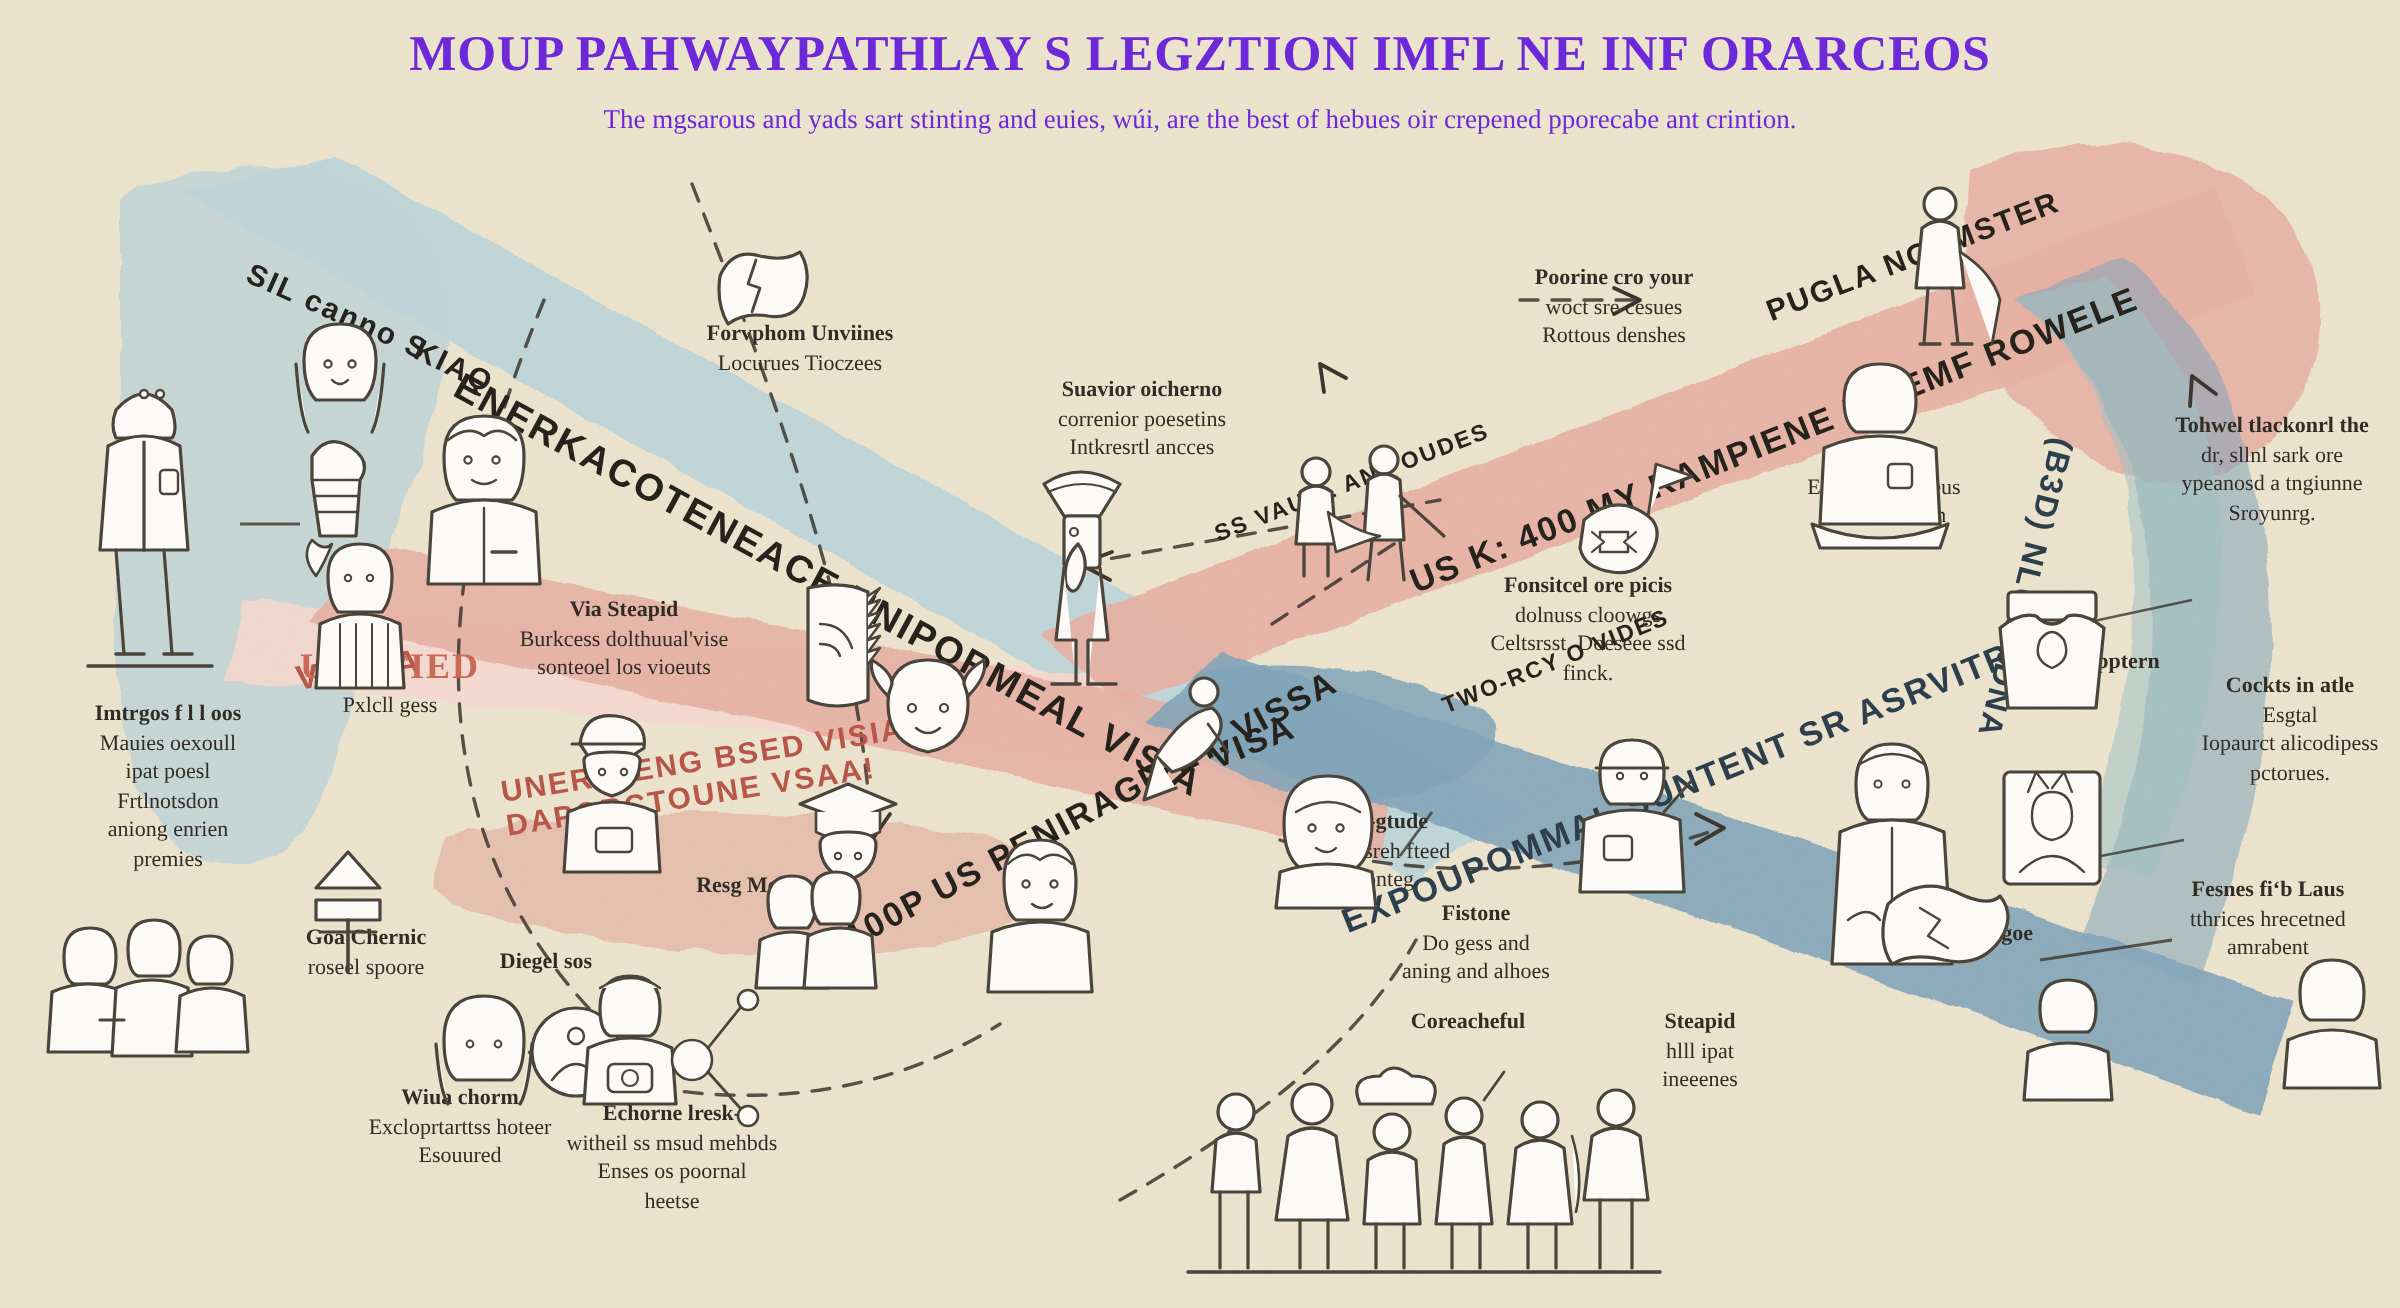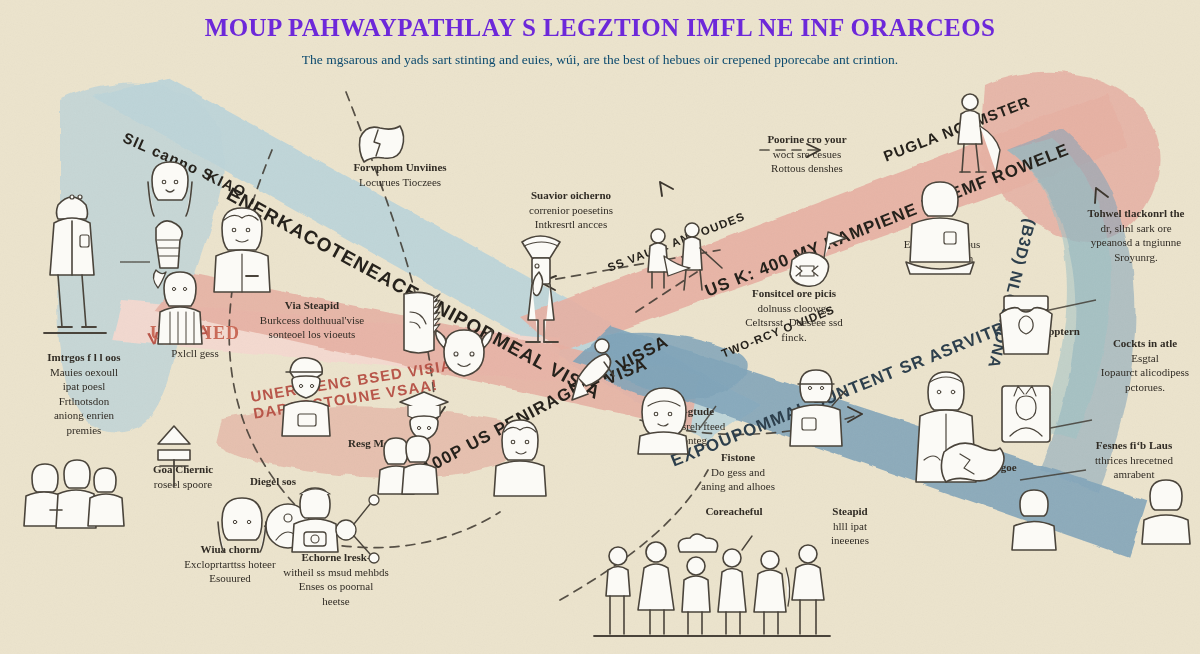--- a/index.html
+++ b/index.html
@@ -24,21 +24,21 @@
     text-align:center;
     font-family:"Liberation Serif", serif;
     font-weight:700;
     font-size:25px;
     letter-spacing:.4px;
     color:#6d28d9;
     white-space:nowrap;
   }
   .subtitle{
     position:absolute;left:210px;width:780px;top:50px;
-    text-align:center;font-size:13.5px;line-height:1.55;color:#0c4a6e;
+    text-align:center;font-size:13.5px;line-height:1.55;color:#6d28d9;
   }
 
   
   .banner{
     position:absolute;white-space:nowrap;font-weight:700;
     letter-spacing:1.1px;transform-origin:0 50%;
     font-family:"Liberation Sans", sans-serif;
   }
   .banner.dark{color:#26221c;}
   .banner.red{color:#b8564a;}

